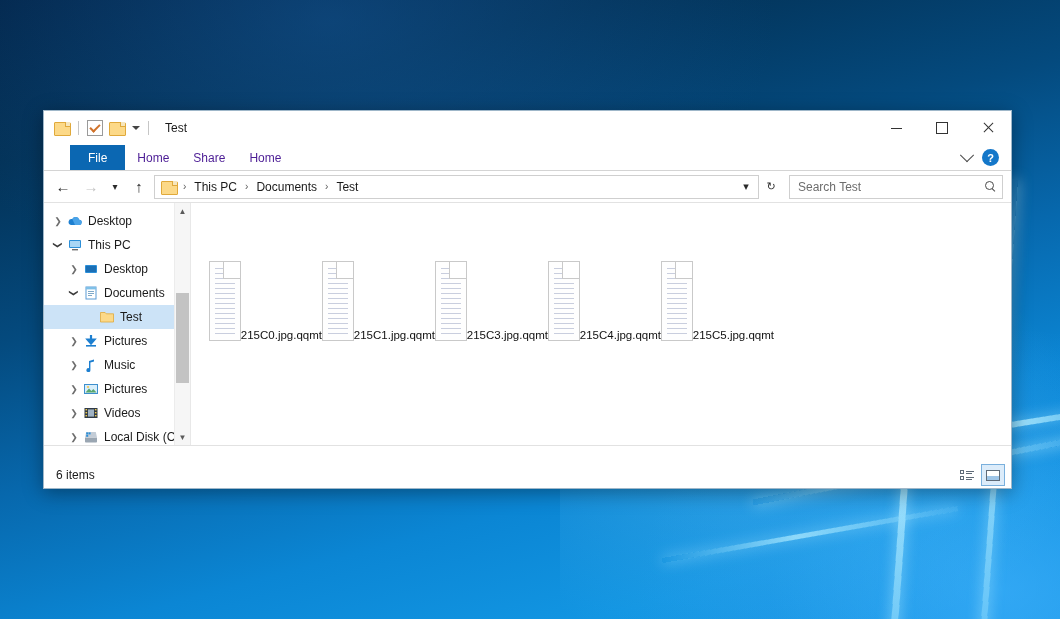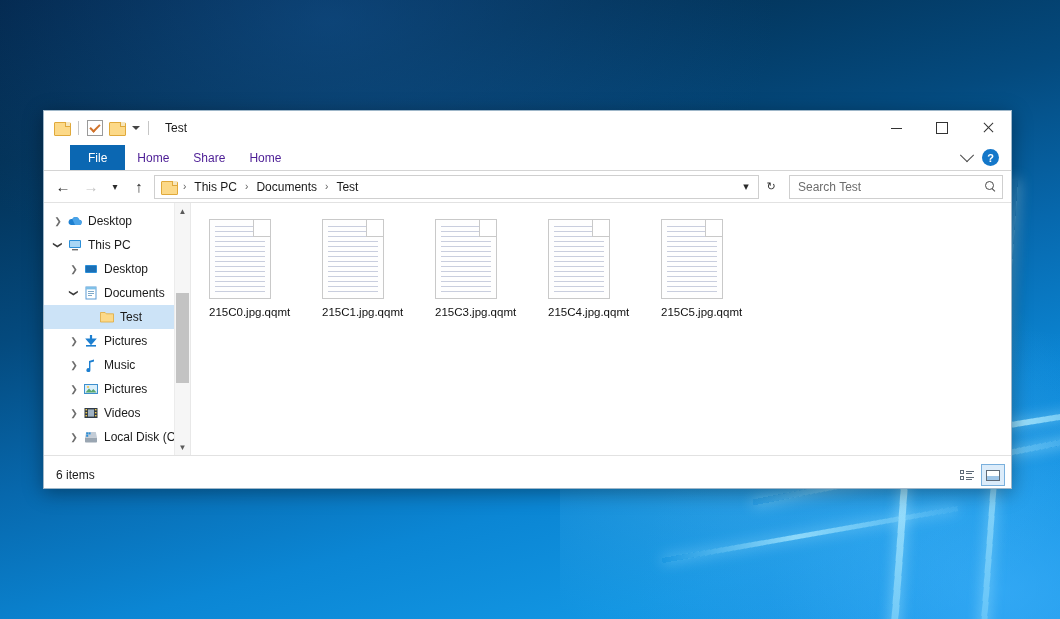--- a/index.html
+++ b/index.html
@@ -423,22 +423,22 @@
   }
   #filegrid {
     display: flex;
     flex-wrap: wrap;
     gap: 0px;
   }
   .fileitem {
     width: 113px;
     height: 122px;
     display: flex;
-    flex-direction: column;
-    align-items: flex-start;
+    flex-direction: row;
+    align-items: flex-end;
     cursor: default;
     padding-top: 2px;
   }
   .docicon {
     width: 62px; height: 80px;
     position: relative;
     background: #fefefe;
     border: 1px solid #c9c9c9;
     box-sizing: border-box;
     overflow: hidden;
@@ -475,21 +475,21 @@
   }
 
   
   #statusbar {
     height: 26px;
     flex: none;
     border-top: 1px solid #e2e2e2;
     background: #fff;
     display: flex;
     align-items: center;
-    padding: 6px 6px 0 12px;
+    padding: 16px 6px 0 12px;
     font-size: 12px;
     color: #1a1a1a;
   }
   #status-spacer { flex: 1; }
   .viewbtn {
     width: 22px; height: 20px;
     display: flex; align-items: center; justify-content: center;
     margin-left: 2px;
     border: 1px solid transparent;
   }

